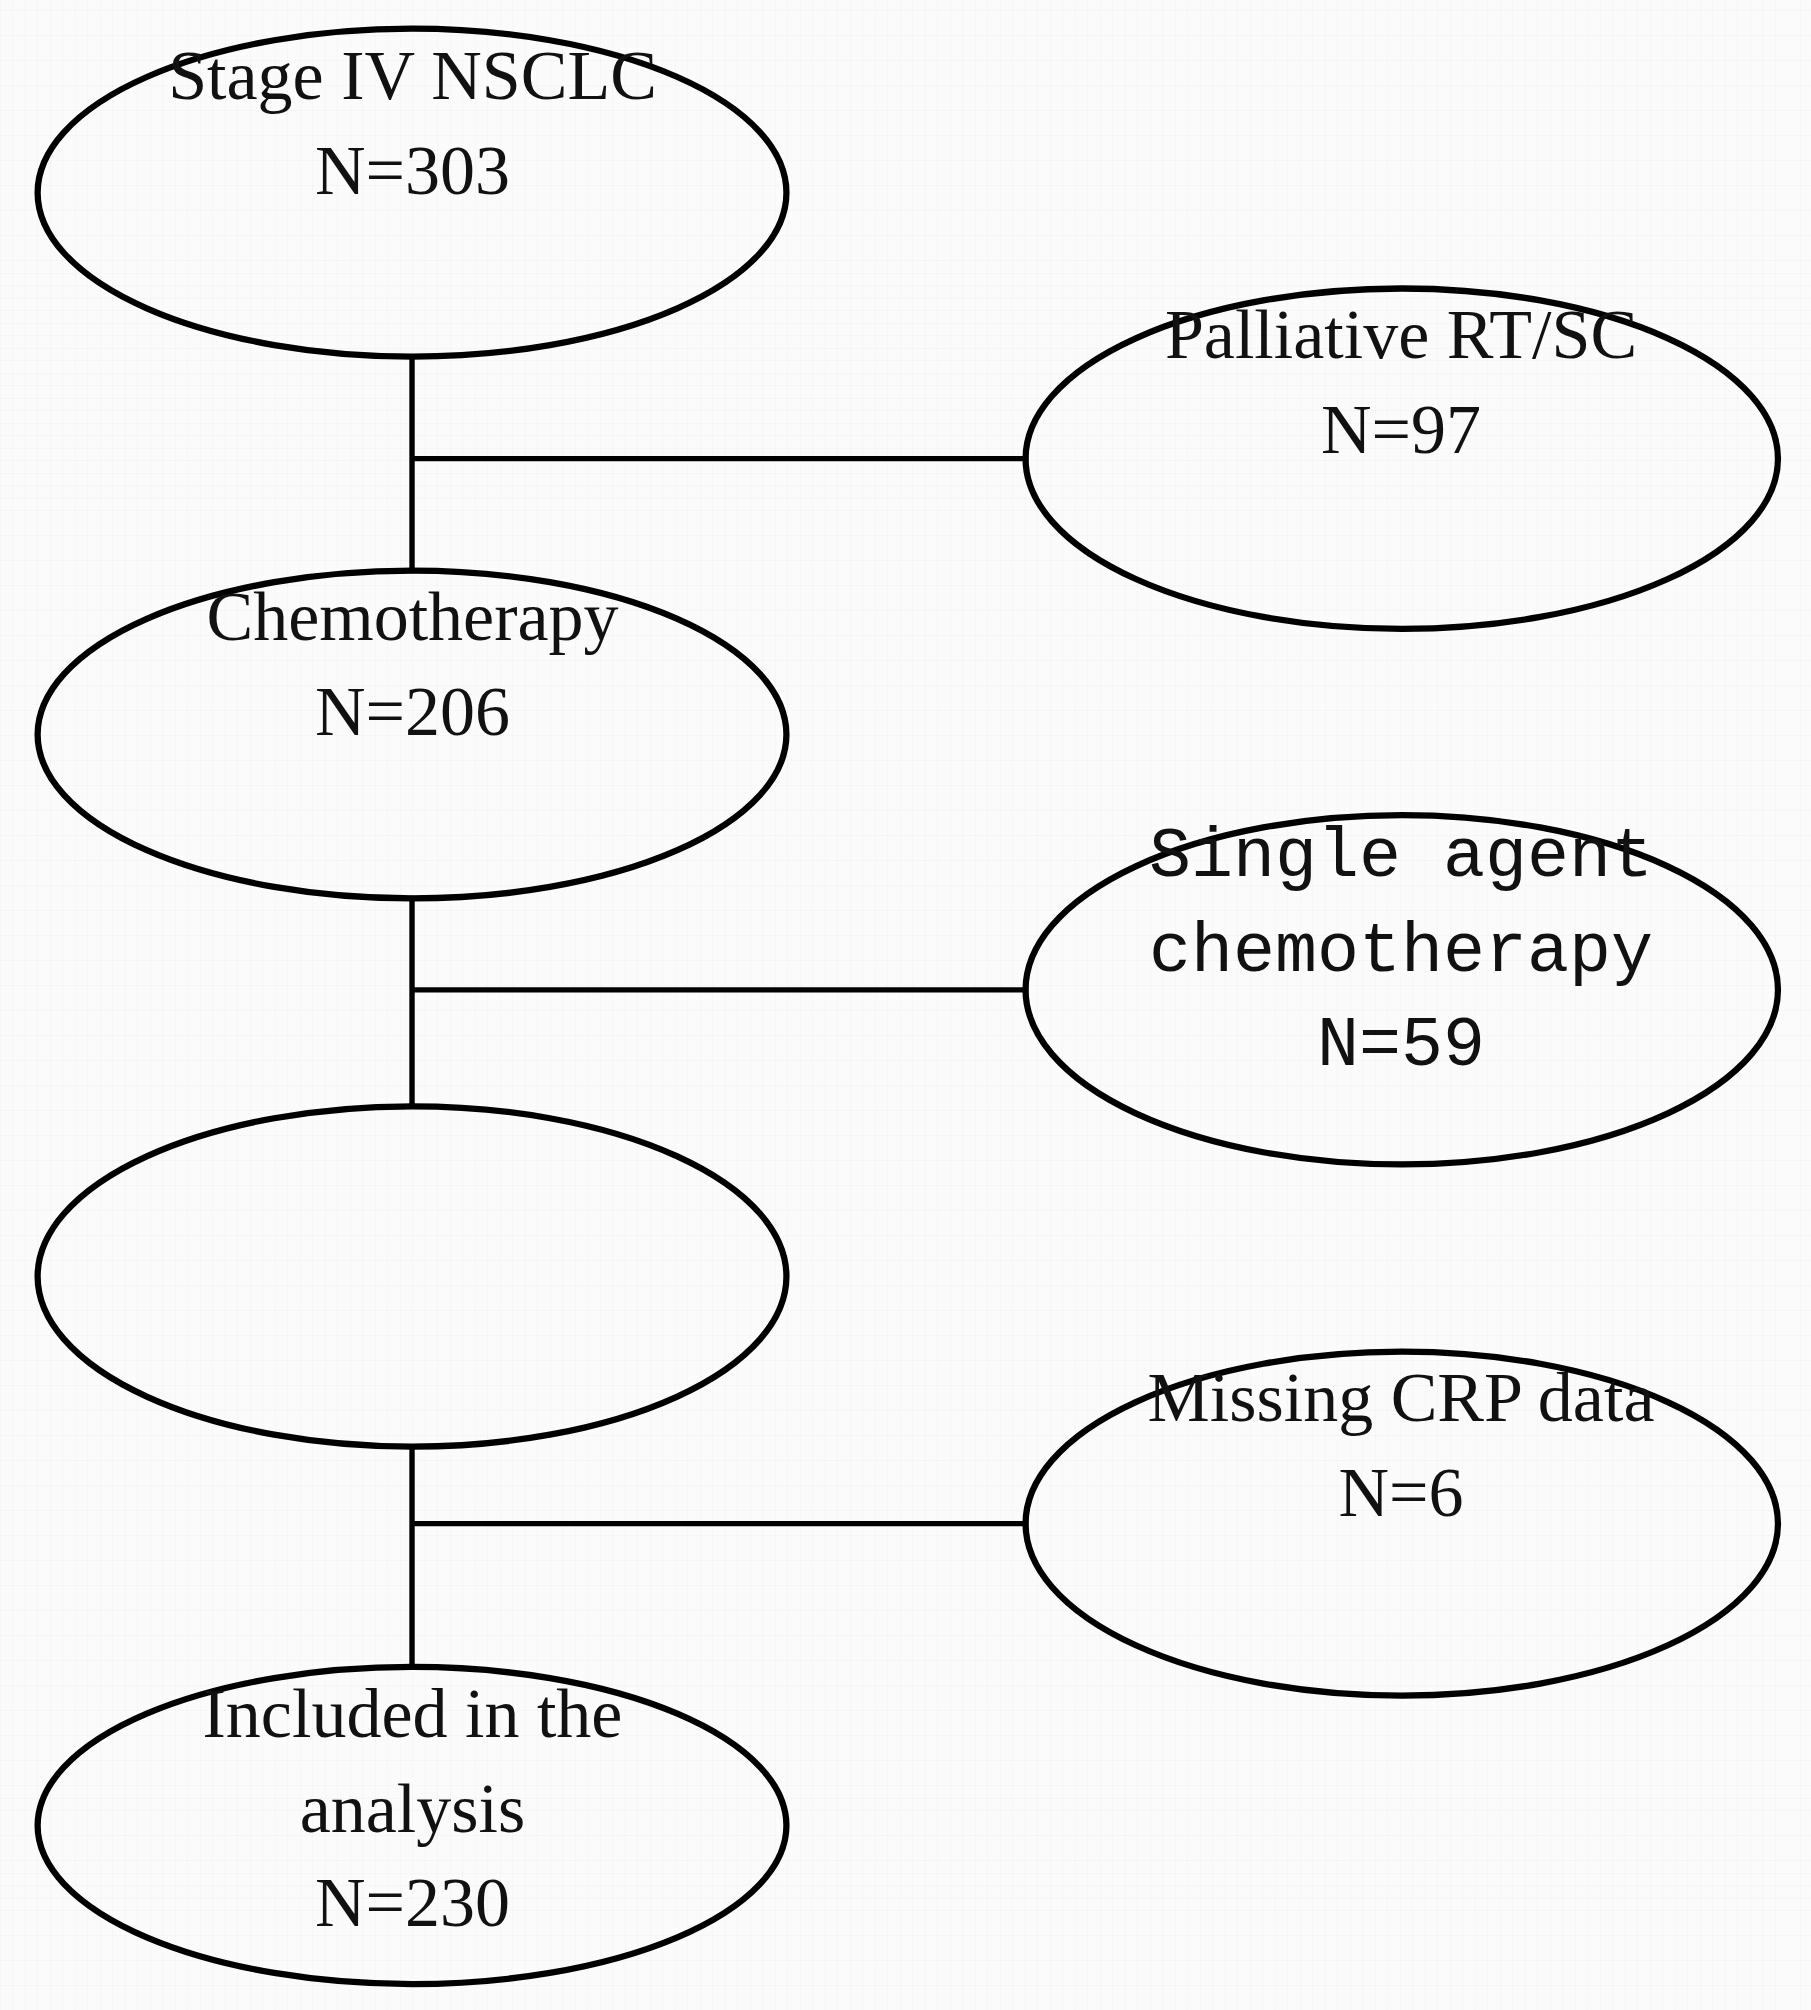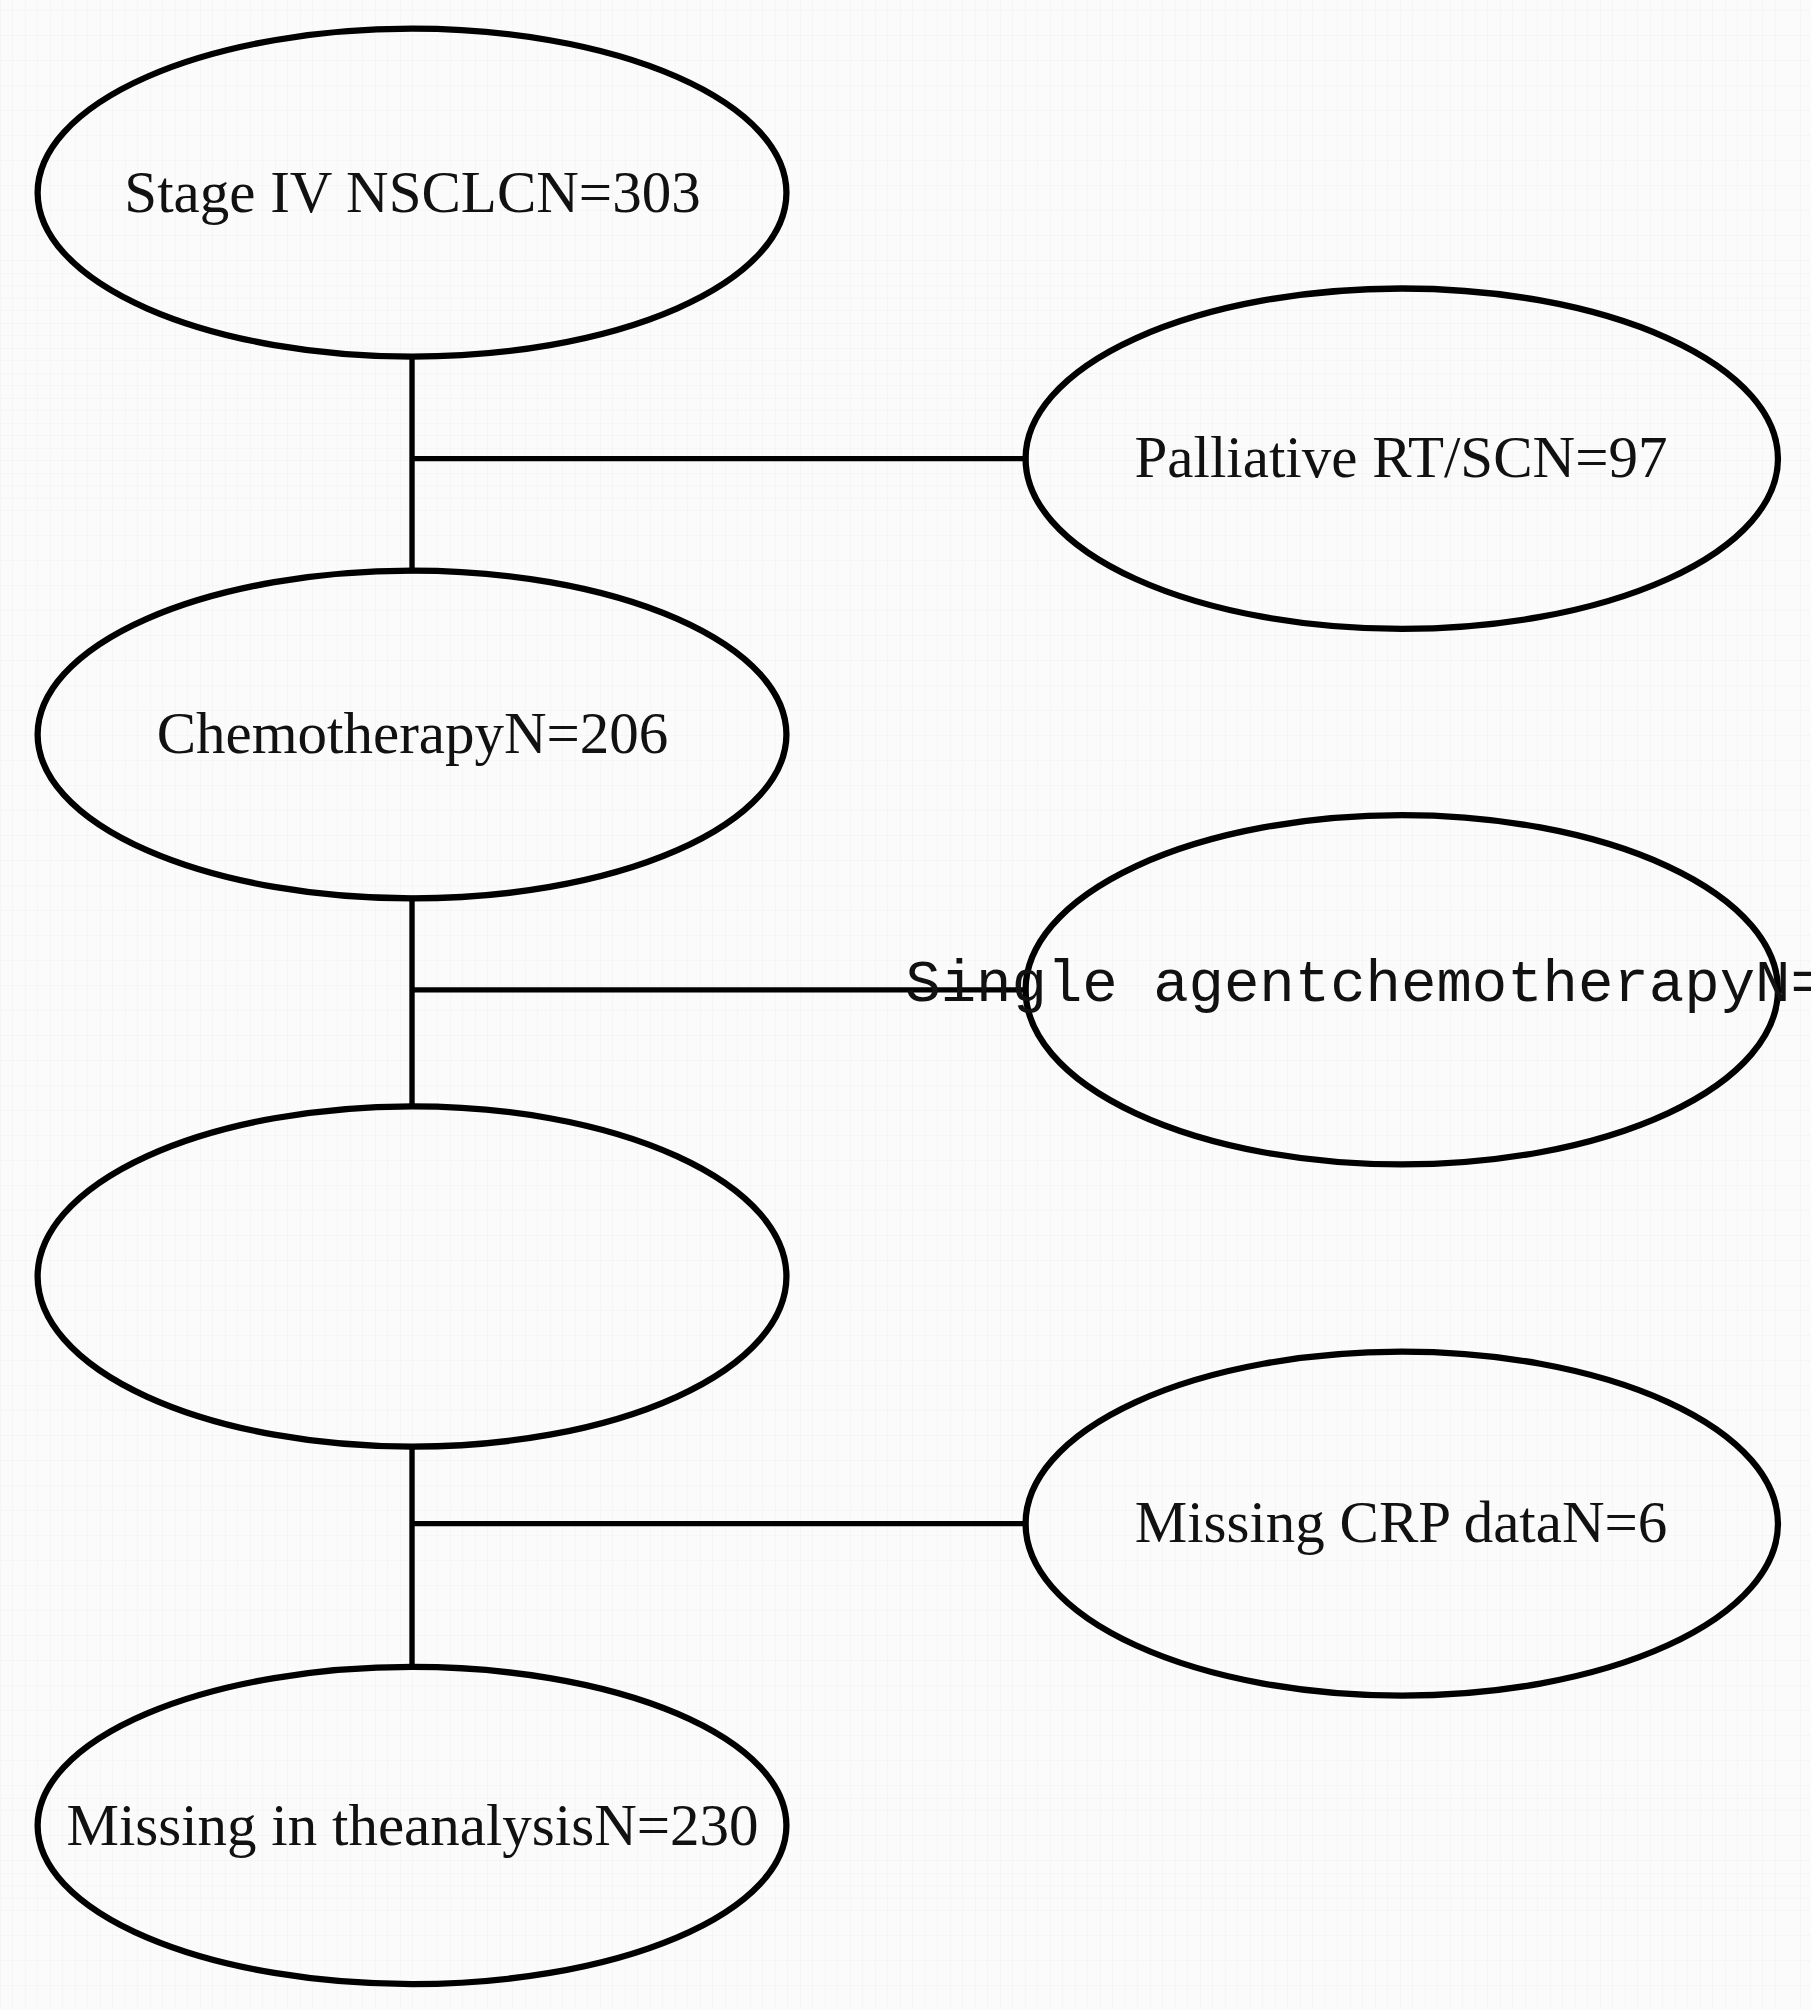--- a/index.html
+++ b/index.html
@@ -21,25 +21,24 @@
   }
   .stage svg {
     position: absolute;
     inset: 0;
     width: 100%;
     height: 100%;
   }
   .node {
     position: absolute;
     display: flex;
-    flex-direction: row;
+    flex-direction: column;
     align-items: center;
-    justify-content: center;
     text-align: center;
-    font-size: 59px;
+    font-size: 70px;
     line-height: 1.35;
     pointer-events: none;
   }
   .node .line { display: block; white-space: nowrap; }
 
   
   .n1 { left: 38px;   top: 29px;   width: 749px; height: 328px; }
   .n2 { left: 1025px; top: 288px;  width: 752px; height: 340px; }
   .n3 { left: 38px;   top: 570px;  width: 749px; height: 328px; }
   .n4 { left: 1025px; top: 811px;  width: 752px; height: 349px; font-family: Liberation Mono, monospace; }
@@ -91,19 +90,19 @@
     <span class="line">N=59</span>
   </div>
 
 
   <div class="node n6">
     <span class="line">Missing CRP data</span>
     <span class="line">N=6</span>
   </div>
 
   <div class="node n7">
-    <span class="line">Missing in the</span>
+    <span class="line">Included in the</span>
     <span class="line">analysis</span>
     <span class="line">N=230</span>
   </div>
 
 </div>
 
 
 </body></html>

